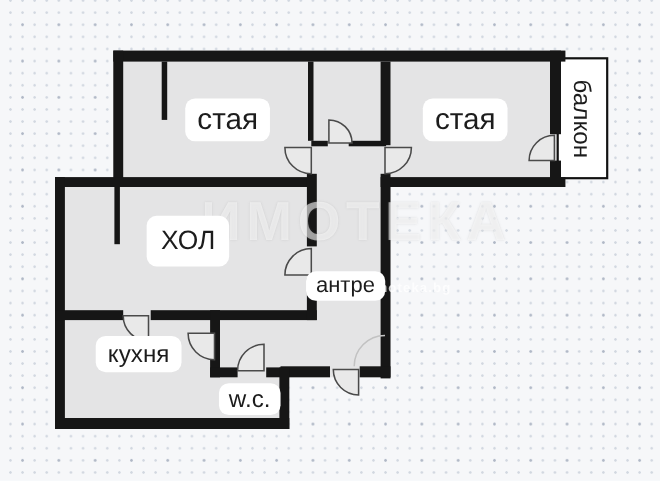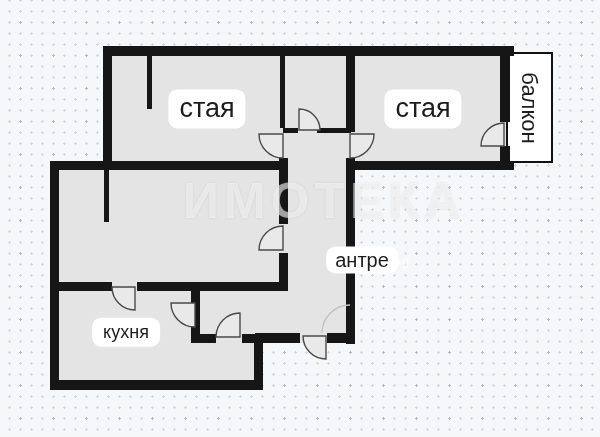--- a/index.html
+++ b/index.html
@@ -86,16 +86,18 @@
       <path d="M195,303 L195,327 A24,24 0 0 1 171,303 Z"></path>
       <path d="M240,337 L240,313 A24,24 0 0 0 216,337 Z"></path>
       <path d="M326,336 L303,336 A23,23 0 0 0 326,359 Z"></path>
     </g>
     <path d="M350,305 A28,28 0 0 0 322,333" fill="none" stroke="#c2c2c2" stroke-width="1.4"></path>
   </svg>
 
   <div class="lbl" style="left:207px;top:109px;font-size:27px;">стая</div>
   <div class="lbl" style="left:423px;top:109px;font-size:27px;">стая</div>
   <div class="lbl rot" style="left:529px;top:108px;font-size:22px;">балкон</div>
-  <div class="lbl" style="left:314px;top:260px;font-size:20px;padding:2px 9px;margin-left:48px;">антре</div>
-  <div class="lbl" style="left:126px;top:332px;font-size:18px;text-align:right;">кухня</div>
+  <div class="lbl" style="left:171px;top:219px;font-size:24px;padding:9px 13px;">ХОЛ</div>
+  <div class="lbl" style="left:314px;top:260px;font-size:20px;padding:2px 9px;">антре</div>
+  <div class="lbl" style="left:126px;top:322px;font-size:22px;text-align:right;">кухня</div>
+  <div class="lbl" style="left:227px;top:363px;font-size:22px;padding:2px 9px;">w.c.</div>
 
 </div>
 
 </body></html>

